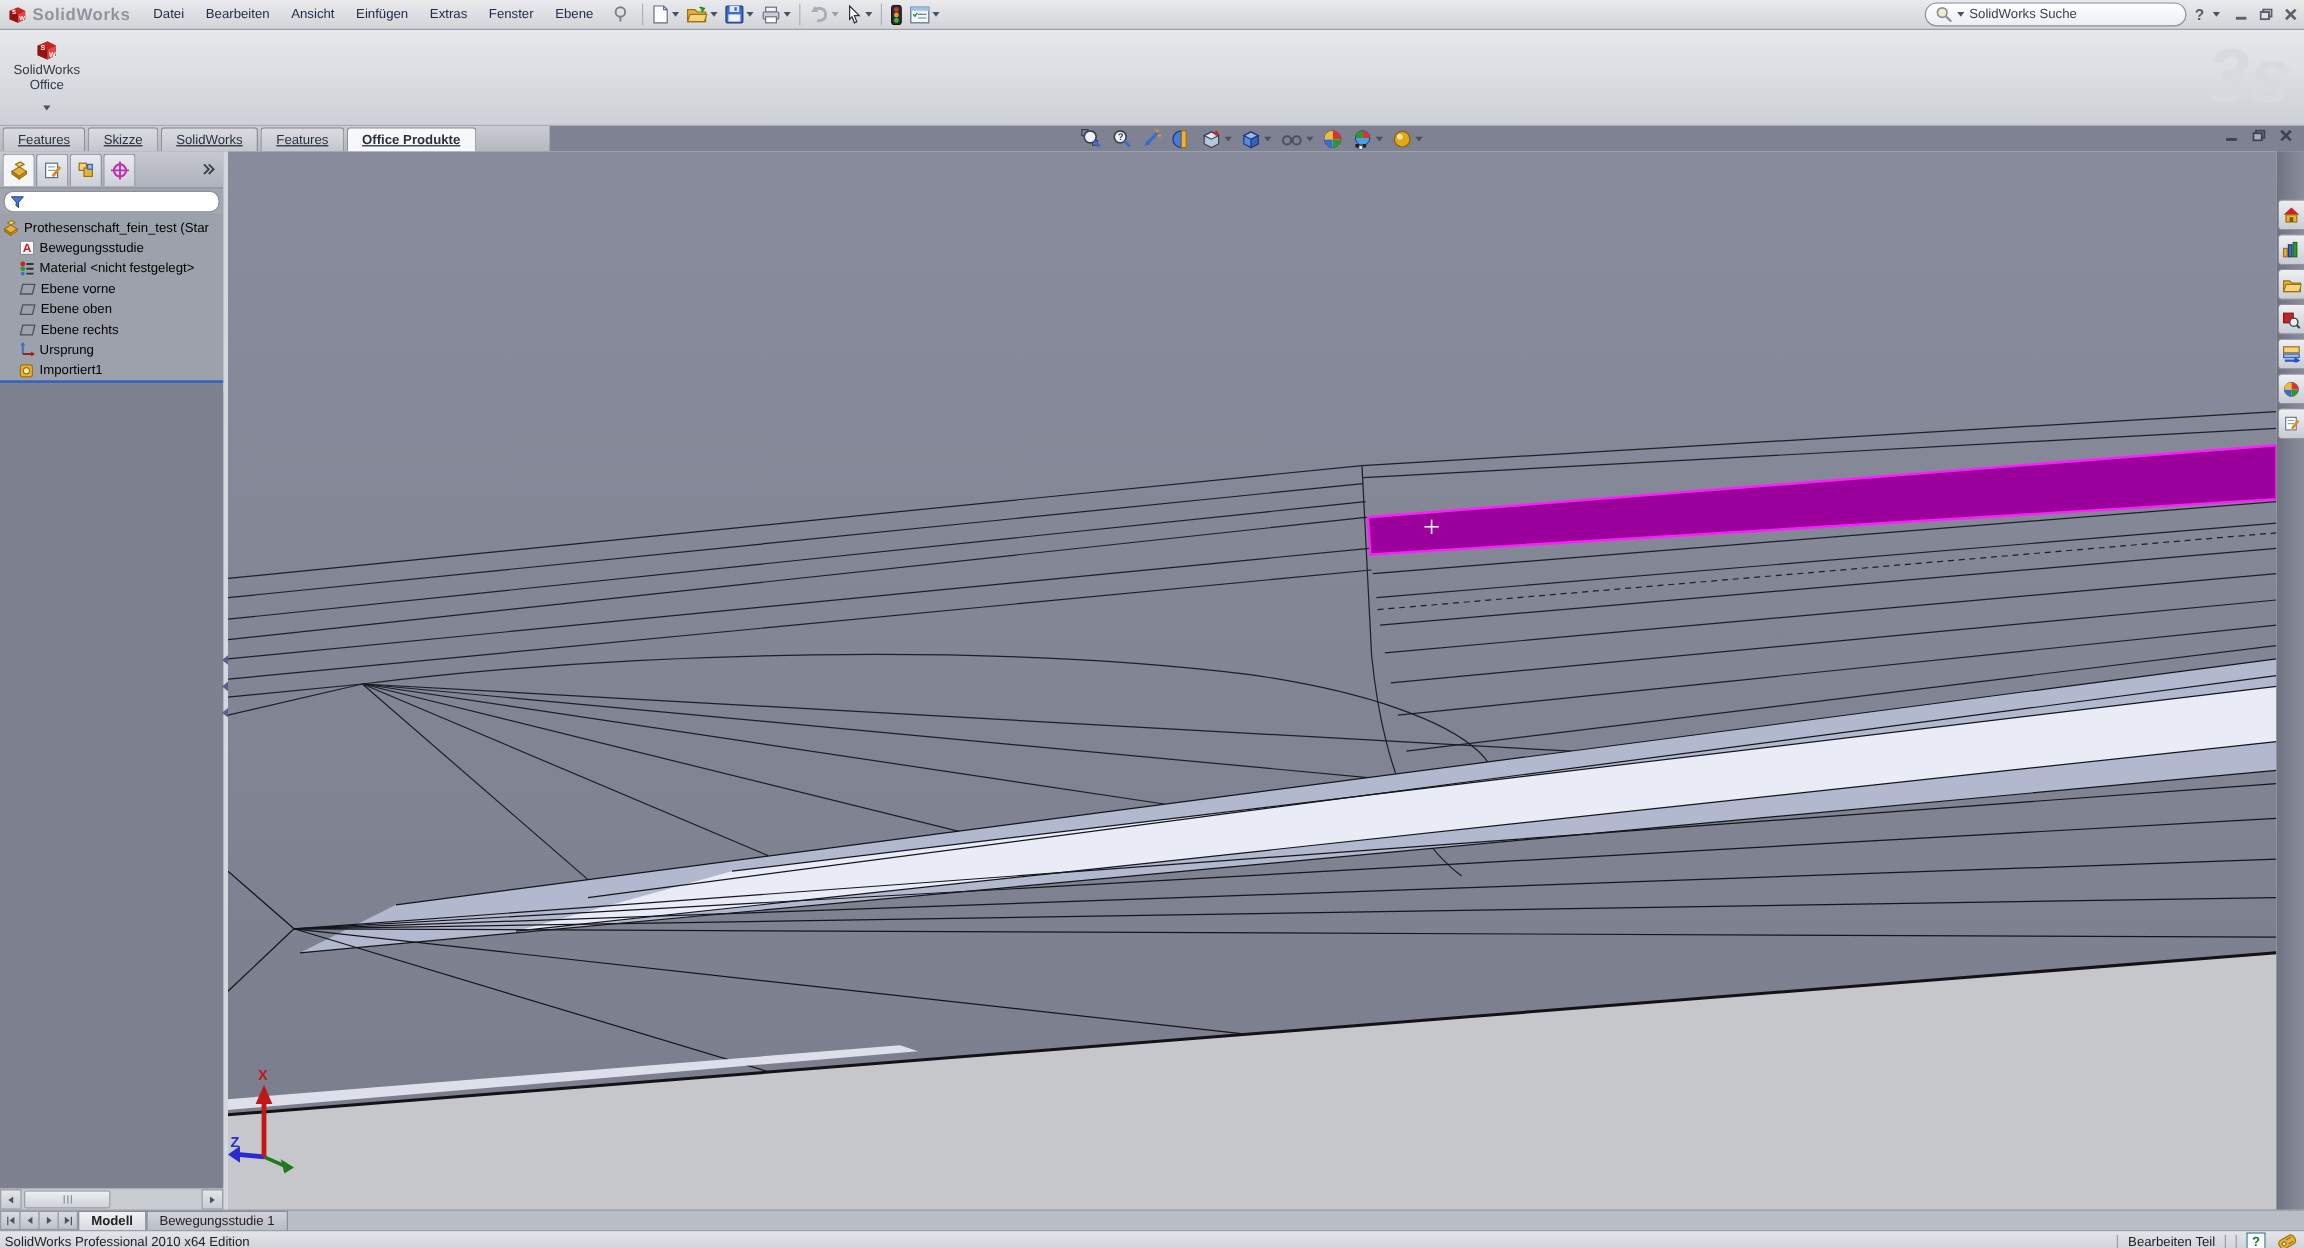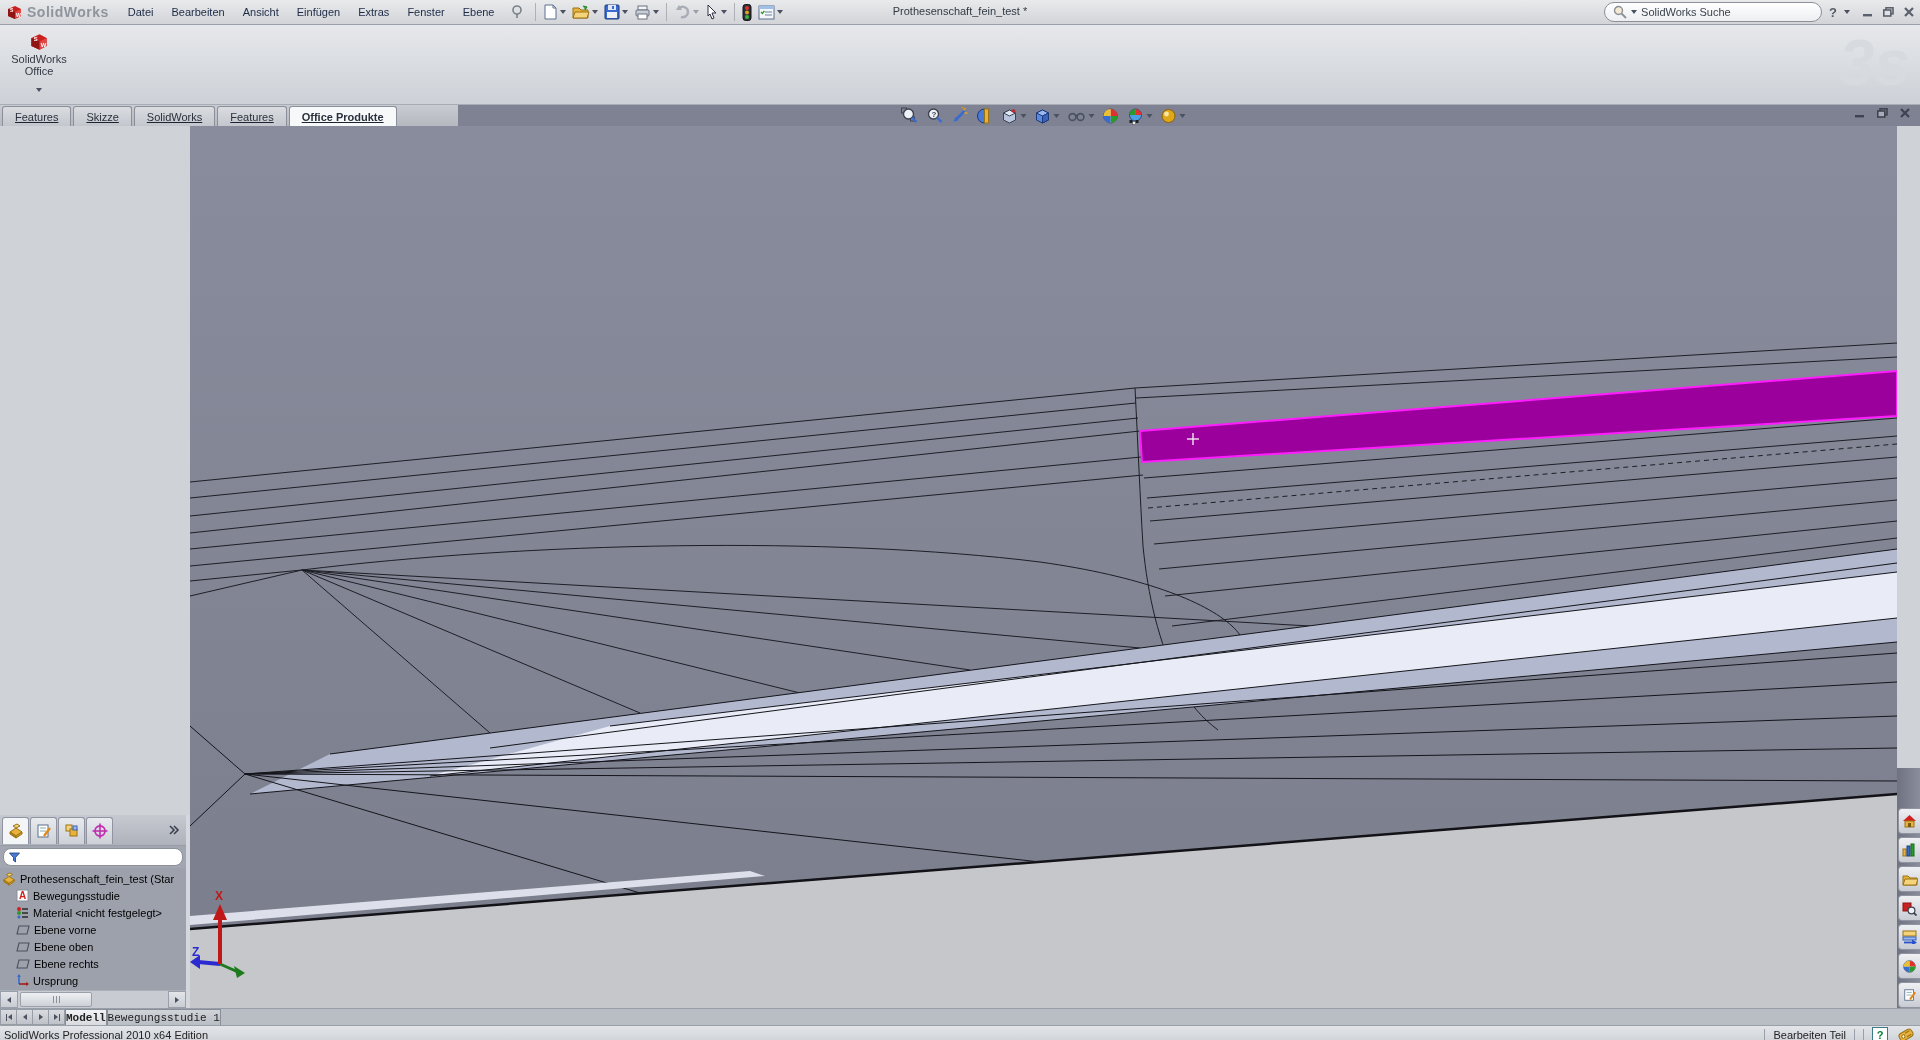--- a/index.html
+++ b/index.html
@@ -35,21 +35,21 @@
   .tabrow{position:relative;height:21px;background:#7e8292;}
   .tabrow-light{position:absolute;left:0;top:0;width:458px;height:21px;background:linear-gradient(#c9ccd2,#b4b8bf);}
   .ctabs{position:absolute;left:2px;top:1px;display:flex;height:20px;text-decoration:underline;}
   .ctab{display:flex;align-items:center;padding:0 12px;margin-right:2px;border:1px solid #8a8f99;border-bottom:none;
      border-radius:3px 3px 0 0;background:linear-gradient(#dadce0,#c3c7cd);color:#2a313c;}
   .ctab.active{background:#f7f8f9;font-weight:bold;}
   .headsup{position:absolute;left:1043px;top:1px;transform:translateX(-50%);display:flex;align-items:center;gap:3px;}
   .hu-btn{display:flex;align-items:center;gap:2px;padding:0 2px;height:20px;border-radius:2px;}
   .doc-ctl{position:absolute;right:10px;top:3px;display:flex;gap:12px;align-items:center;}
   
-  .main{display:flex;height:882px;align-items:flex-end;}
+  .main{display:flex;height:882px;}
   .panel{position:relative;width:186px;background:#7e8290;border-right:4px solid #d4d7dd;flex:none;}
   .panel-tabs{display:flex;align-items:center;height:30px;background:linear-gradient(#c6c9d0,#aeb2bb);
      border-bottom:1px solid #979ca6;padding-left:2px;gap:1px;}
   .ptab{width:25px;height:26px;display:flex;align-items:center;justify-content:center;border:1px solid #8f94a0;
      border-bottom:none;border-radius:3px 3px 0 0;background:linear-gradient(#e8eaee,#cdd1d7);}
   .ptab.active{background:#f4f5f7;}
   .ptab-more{margin-left:auto;margin-right:6px;}
   .filter-row{height:22px;background:#a2a6b0;display:flex;align-items:center;padding:0 3px;}
   .filter-box{flex:1;height:16px;border:1px solid #8b9099;border-radius:8px;background:#fff;
      display:flex;align-items:center;padding:0 5px;gap:4px;}
@@ -78,22 +78,22 @@
      display:flex;flex-direction:column;gap:3px;align-items:flex-end;}
   .tp-btn{width:21px;height:24px;border-radius:4px 0 0 4px;background:linear-gradient(#eef0f3,#c9ccd3);
      border:1px solid #8f94a0;border-right:none;display:flex;align-items:center;justify-content:center;}
   
   .docktabs{height:16px;background:#b9bdc4;display:flex;align-items:stretch;border-top:1px solid #989ea8;}
   .nav4{display:flex;}
   .nbtn{width:15px;display:flex;align-items:center;justify-content:center;background:linear-gradient(#d9dbdf,#bfc3c9);
      border:1px solid #979da7;border-right:none;gap:1px;}
   .nbtn:last-child{border-right:1px solid #979da7;}
   .bar{width:1px;height:7px;background:#4a5160;}
-  .dtab{display:flex;align-items:center;padding:0 0;border:1px solid #888e98;border-bottom:none;color:#222;
-     background:linear-gradient(#d0d3d8,#b9bdc4);font-family:Liberation Mono, monospace;}
+  .dtab{display:flex;align-items:center;padding:0 10px;border:1px solid #888e98;border-bottom:none;color:#222;
+     background:linear-gradient(#d0d3d8,#b9bdc4);}
   .dtab.active{background:linear-gradient(#f2f3f5,#d8dadf);font-weight:bold;}
   
   .statusbar{height:18px;background:linear-gradient(#e3e5e9,#ccd0d6);border-top:1px solid #9aa0a8;
      display:flex;align-items:center;padding:0 4px;color:#222;}
   .sb-right{margin-left:auto;display:flex;align-items:center;gap:8px;}
   .vsep{width:1px;height:12px;background:#9aa0aa;}
   .help-badge{width:14px;height:14px;border:1px solid #3c7a86;background:#fff;color:#0a7a3c;font-weight:bold;
      display:flex;align-items:center;justify-content:center;font-size:11px;}
   svg{display:block;}
 </style>
@@ -186,21 +186,20 @@
       <svg width="17" height="15" viewBox="0 0 17 15">
         <rect x="1" y="1" width="15" height="13" fill="#f4f6f9" stroke="#5a708c"></rect>
         <rect x="1" y="1" width="15" height="3" fill="#9fc0e8"></rect>
         <line x1="7" y1="7" x2="14" y2="7" stroke="#6a80a0"></line>
           <line x1="7" y1="10" x2="14" y2="10" stroke="#6a80a0"></line>
         <path d="M3,7 l1.4,1.4 2-2.6" stroke="#2a9a2a" fill="none" stroke-width="1.3"></path>
       </svg>
         <span class="car"></span>
     </div>
 
-    <div class="win-title">Prothesenschaft_fein_test *</div>
 
     <div class="mb-right">
       <div class="search-pill">
         <svg width="14" height="14" viewBox="0 0 14 14">
           <circle cx="5.5" cy="5.5" r="4" fill="#f2ead2" stroke="#8a8f98" stroke-width="1.4"></circle>
           <line x1="8.5" y1="8.5" x2="13" y2="13" stroke="#8a8f98" stroke-width="1.8"></line>
         </svg>
         <span class="car"></span>
         <span>SolidWorks Suche</span>
       </div>

